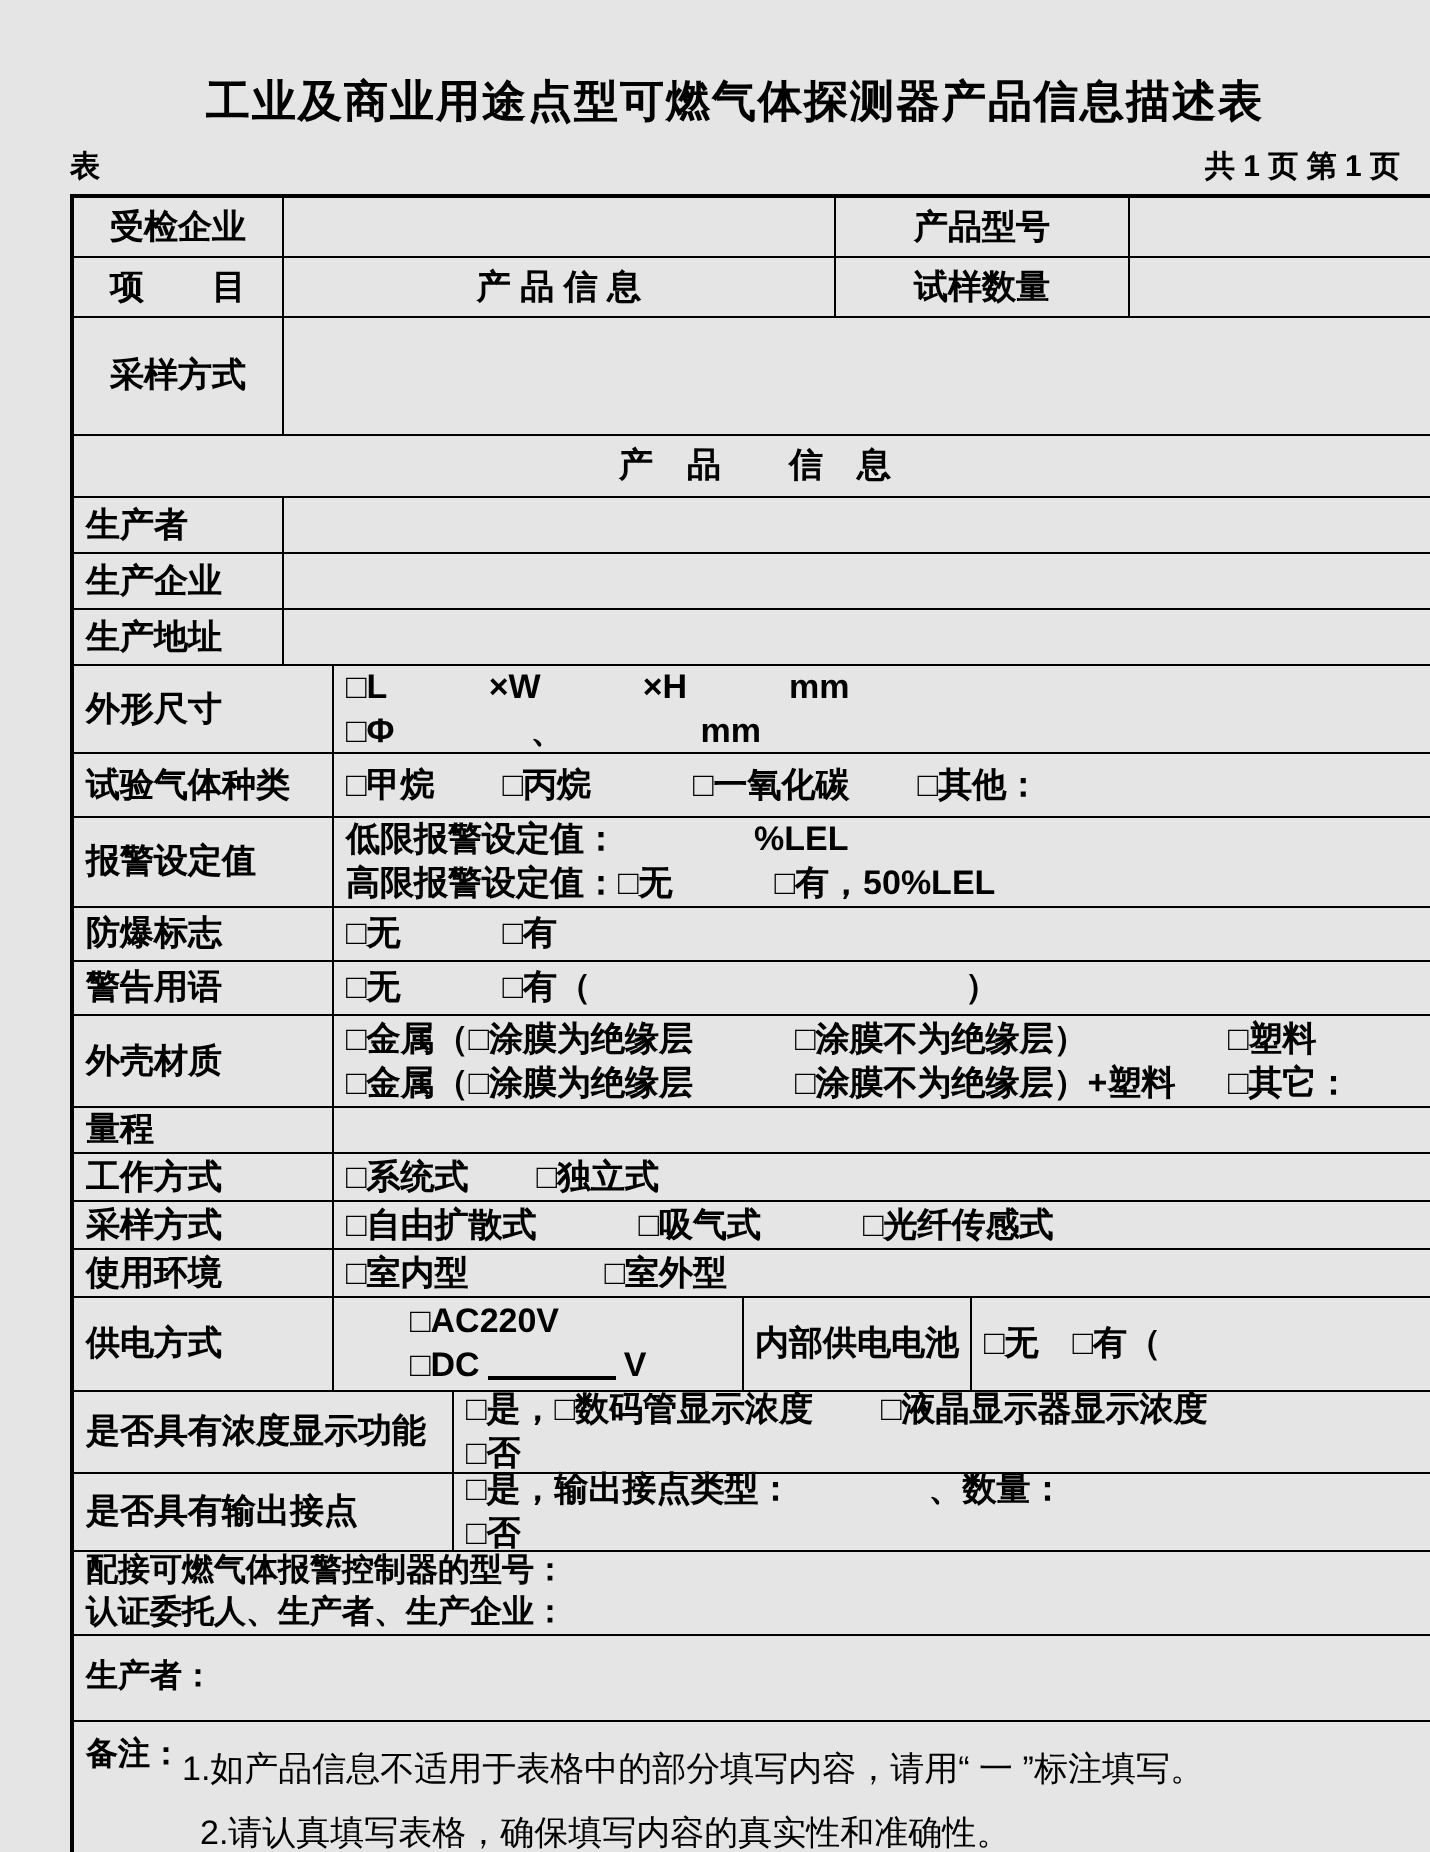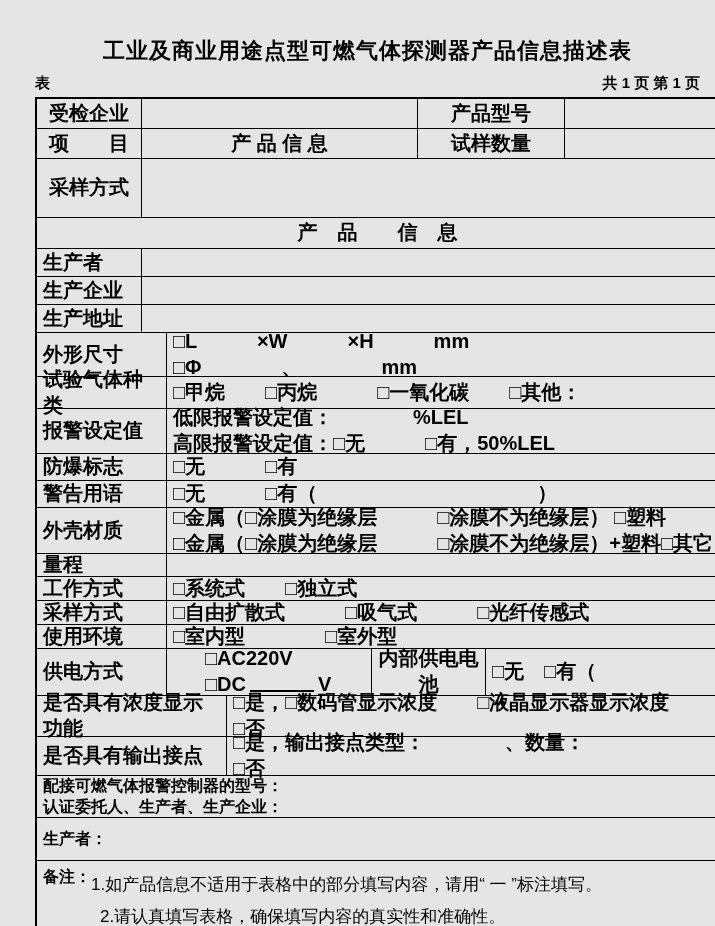--- a/index.html
+++ b/index.html
@@ -6,21 +6,21 @@
   html,body { width:715px; height:926px; background:#ffffff; color:#000;
     font-family:"Liberation Sans", sans-serif; font-weight:bold; }
   .page { width:715px; height:926px; background:#e5e5e5; overflow:hidden;padding-left:20px; }
   .title { text-align:center; font-size:22px; letter-spacing:1px; padding-top:36px; }
   .subline { display:flex; justify-content:space-between; align-items:flex-end;
     margin:8px 15px 4px 15px; font-size:15px; }
   .tbl { margin:0 15px; border:2px solid #000; width:685px; }
   .row { display:flex; border-bottom:1px solid #000; width:100%; }
   .row:last-child { border-bottom:none; }
   .cell { border-right:1px solid #000; padding:1px 6px; display:flex;
-    flex-direction:column; justify-content:center; font-size:20px; line-height:1.28; }
+    flex-direction:column; justify-content:center; font-size:17px; line-height:1.28; }
   .cell:last-child { border-right:none; }
   .cc { align-items:center; text-align:center; }
   .grow { flex:1 1 auto; min-width:0; }
   .line { display:flex; align-items:center; white-space:pre; }
   .rcol { width:98px; flex-shrink:0; margin-left:auto; text-align:left; }
   .dcline { display:inline-block; width:64px; height:15px;
     border-bottom:2px solid #000; margin:0 4px; }
   .fullrow { padding:2px 6px; font-size:16px; line-height:1.3;
     display:flex; flex-direction:column; justify-content:center; }
   .remarks { display:flex; align-items:flex-start; padding:6px 4px 2px 6px; }

